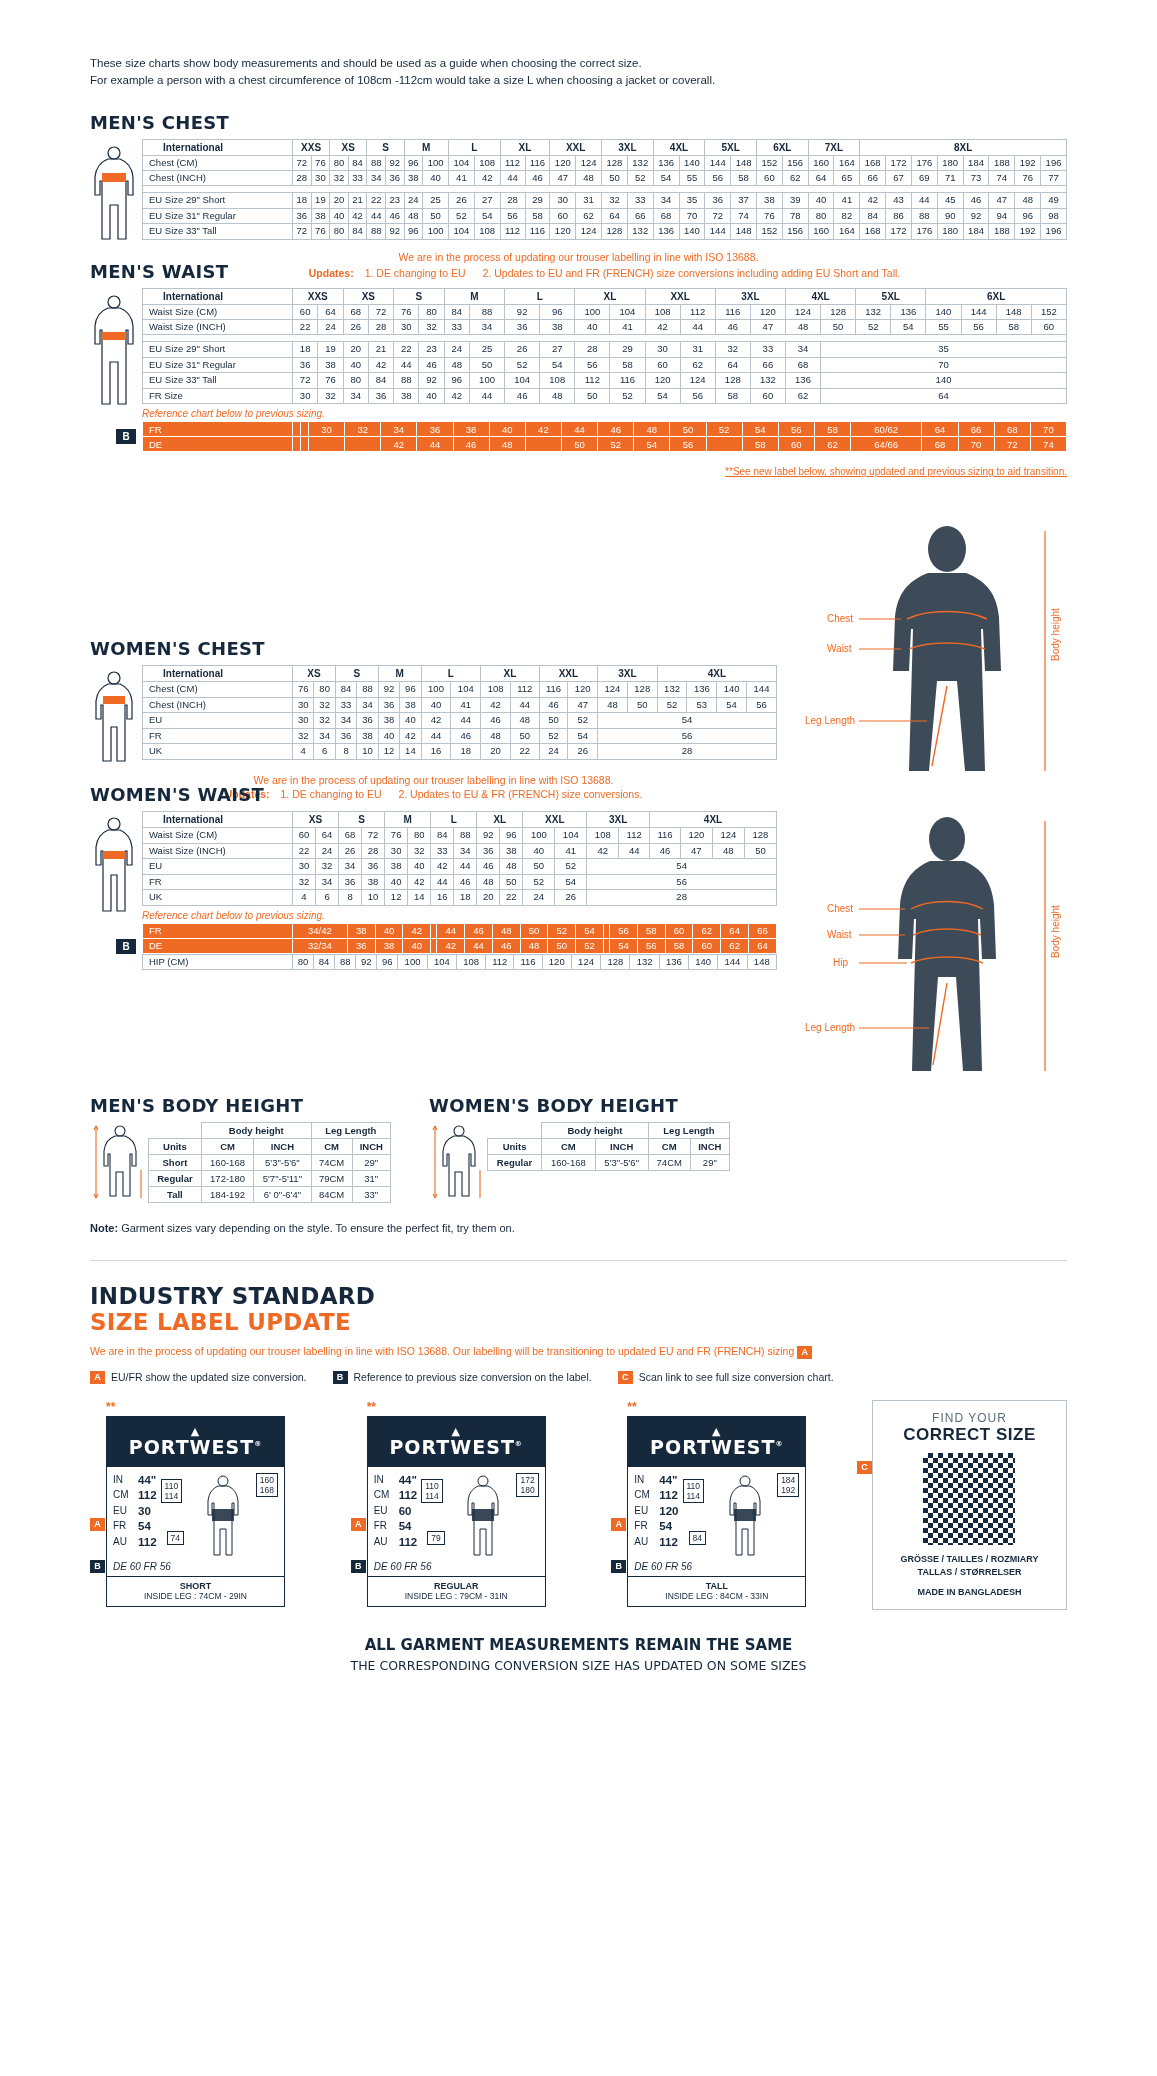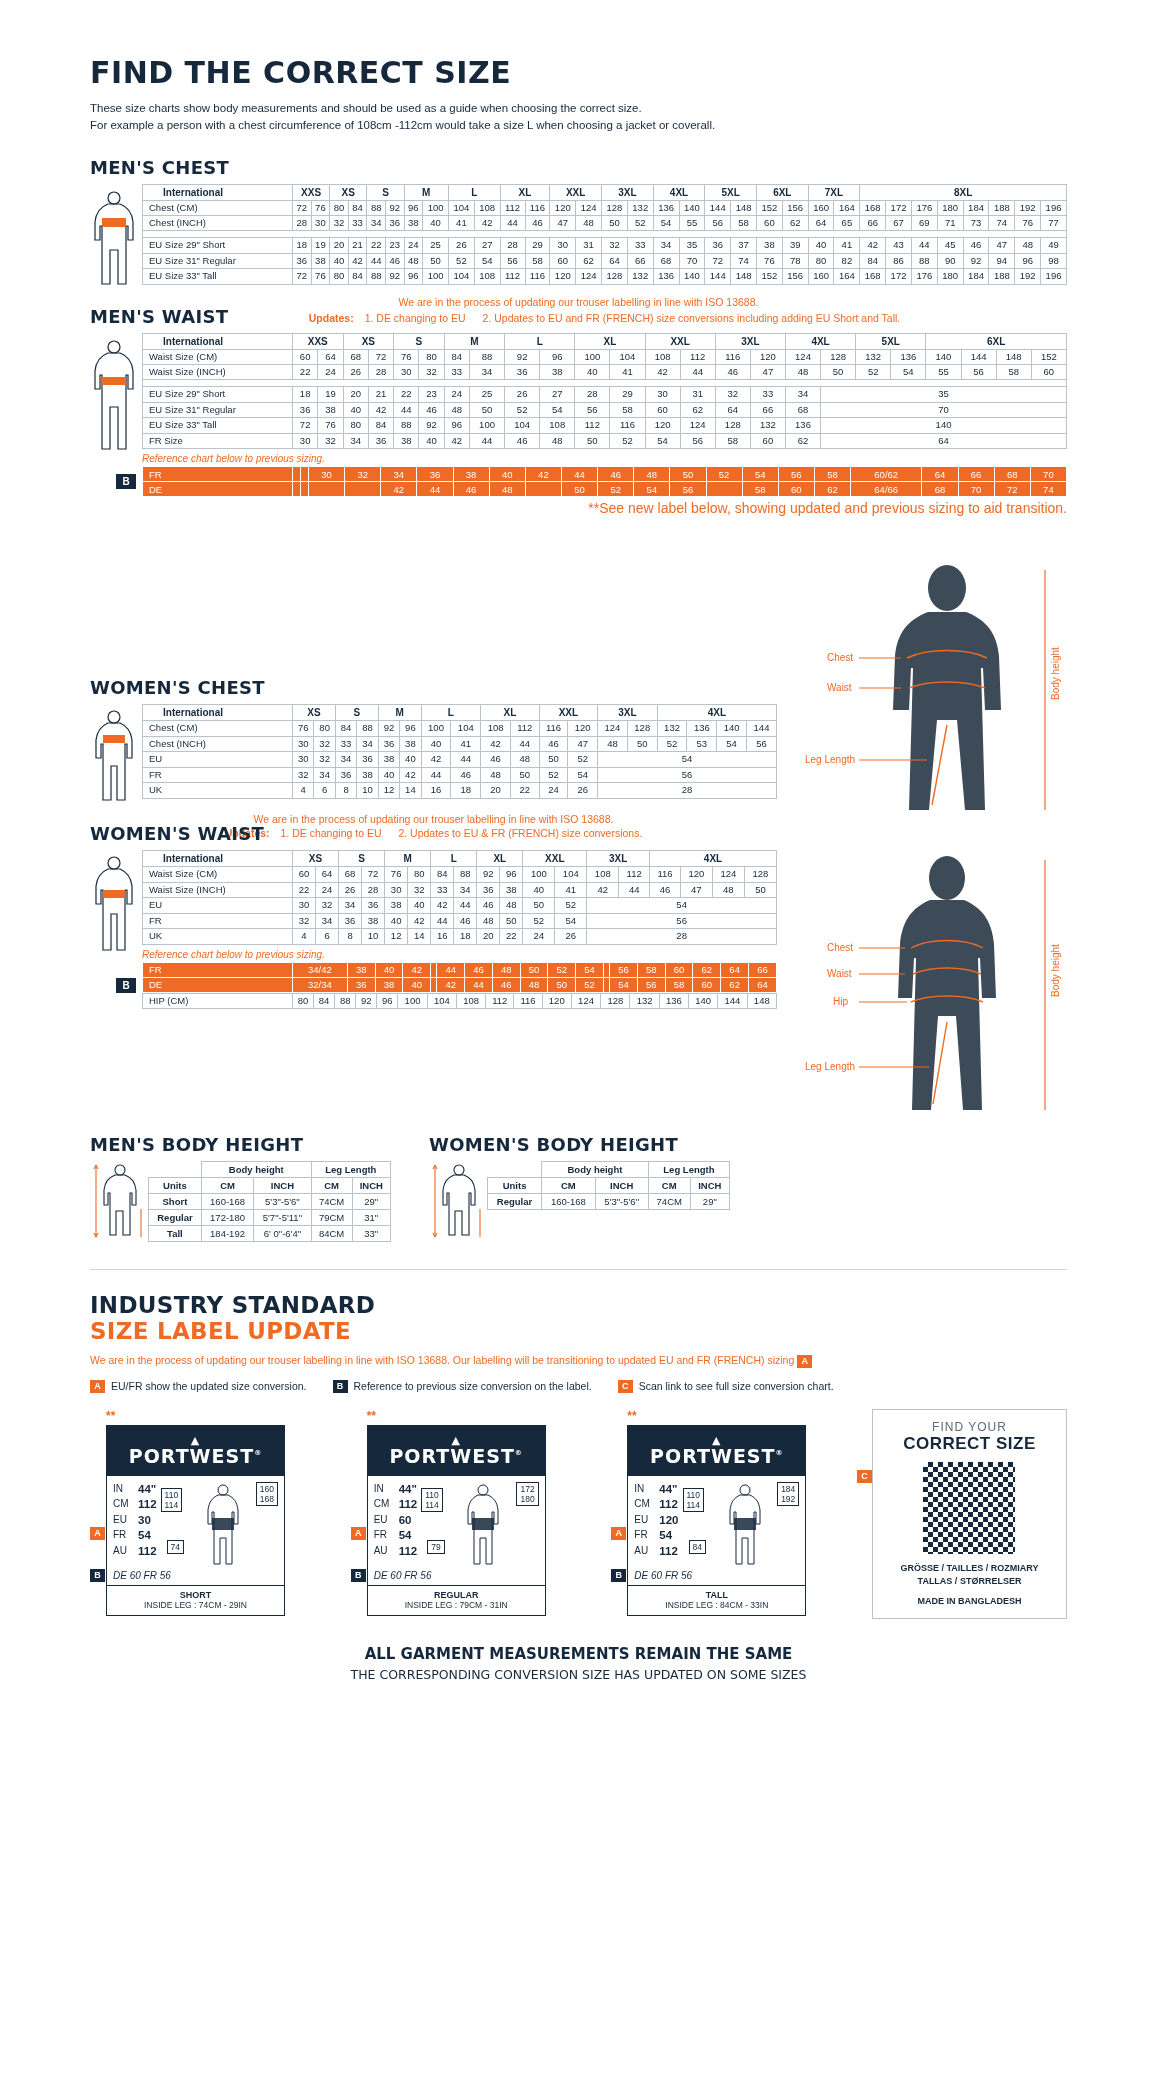--- a/index.html
+++ b/index.html
@@ -86,21 +86,21 @@
   table.orange td.lbl { text-align: left; padding-left: 6px; width: 150px; }
 
   .btag {
     width: 20px; height: 15px; background: #16283c; color: #fff;
     font-size: 10px; font-weight: bold; display: flex;
     align-items: center; justify-content: center; margin-right: 2px;
   }
   .orange-wrap { display: flex; align-items: stretch; }
   .btag-col { width: 52px; flex: 0 0 52px; display: flex; flex-direction: column; justify-content: center; align-items: flex-end; padding-right: 4px; }
 
-  .seenew { color: #ef6a24; font-size: 14px; text-align: right; margin-top: 3px; }
+  .seenew { color: #ef6a24; font-size: 10px; text-align: right; margin-top: 14px; text-decoration: underline; }
 
   .two-col { display: flex; gap: 20px; }
   .left-col { flex: 1 1 auto; }
   .right-col { width: 270px; flex: 0 0 270px; }
 
   
   table.bh { border-collapse: collapse; font-size: 9.5px; width: 100%; }
   table.bh th, table.bh td { border: 1px solid #b9c3cc; text-align: center; padding: 2px 4px; height: 16px; }
   table.bh th { font-weight: bold; }
   table.bh td.first { text-align: center; font-weight: bold; }
@@ -165,21 +165,20 @@
   .person-svg { display: block; }
 
   .bodyfig-wrap { position: relative; }
 </style>
 </head>
 <body>
 
 <div class="page">
 <div class="inner">
 
-  <h1 class="title">FIND THE CORRECT SIZE</h1>
   <div class="intro">
     <div>These size charts show body measurements and should be used as a guide when choosing the correct size.</div>
     <div>For example a person with a chest circumference of 108cm -112cm would take a size L when choosing a jacket or coverall.</div>
   </div>
 
   <h2 class="section">MEN'S CHEST</h2>
   <div class="block">
     <div class="figure-col">
       <svg class="person-svg" width="48" height="100" viewBox="0 0 48 100" aria-hidden="true">
         <g stroke="#16283c" fill="none" stroke-width="1.2">
@@ -1123,20 +1122,23 @@
                     <td>74CM</td>
                     <td>29"</td>
                   </tr>
                 </tbody>
           </table>
         </div>
       </div>
     </div>
   </div>
 
+  <div class="note-final">
+    <b>Note:</b><span> Garment sizes vary depending on the style. To ensure the perfect fit, try them on.</span>
+  </div>
 
   <hr class="divider">
 
   <h2 class="ind">INDUSTRY STANDARD</h2>
   <h2 class="ind2">SIZE LABEL UPDATE</h2>
 
   <div class="iso-line">
     <span>We are in the process of updating our trouser labelling in line with ISO 13688. Our labelling will be transitioning to updated EU and FR (FRENCH) sizing</span>
     <span class="tag-inline">A</span>
   </div>

